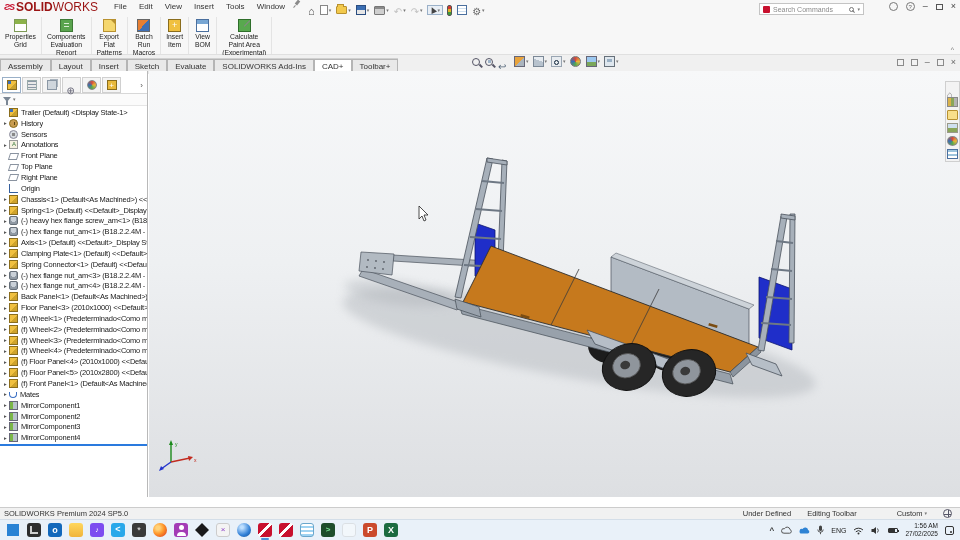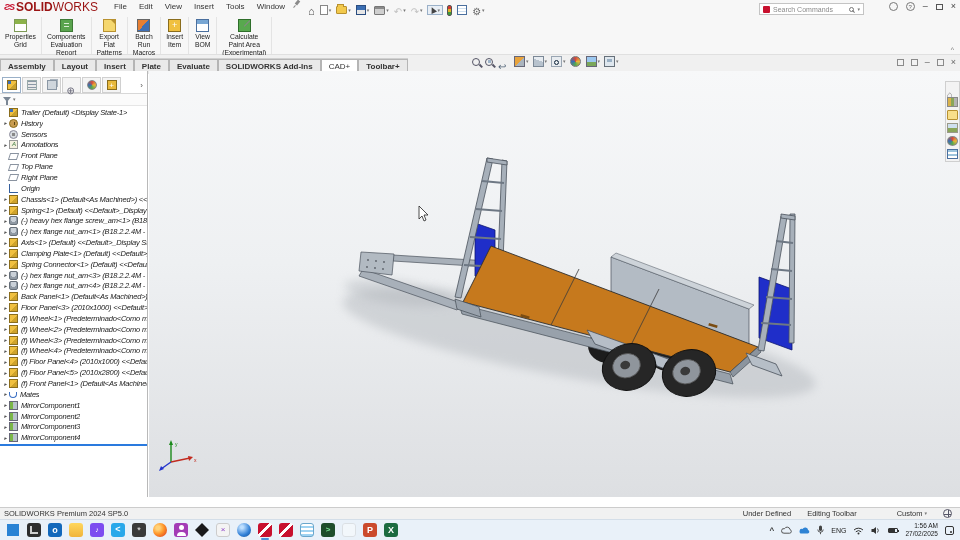--- a/index.html
+++ b/index.html
@@ -59,21 +59,21 @@
   .insert-item-icon { background:#f0c040; border:1px solid #8a6d1d; color:#fff; font-size:9px; line-height:11px; text-align:center; }
   .insert-item-icon::before { content:"+"; }
   .view-bom-icon { background:linear-gradient(180deg,#79a7d4 4px,#fff 4px); border:1px solid #4a6f9e; }
   .paint-area-icon { background:#58a84e; border:1px solid #2e6e2a; position:relative; }
   .paint-area-icon::after { content:""; position:absolute; width:8px; height:1px; background:#888; transform:rotate(-45deg); right:-1px; top:3px; }
   .collapse-caret { position:absolute; right:6px; bottom:1px; font-size:7px; color:#777; }
 
   
   .tabrow { position:absolute; top:55px; left:0; right:0; height:16px; background:#f0f0f0; }
   .tabs-wrap { display:inline-flex; height:16px; background:#d0d0d0; align-items:flex-end; }
-  .rtab { font-size:8px; color:#333; background:#e9e9e9; border:1px solid #b5b5b5; border-bottom:none; padding:2px 7px 2px; height:15px; white-space:nowrap;font-weight:bold; }
+  .rtab { font-size:8px; color:#333; background:#e9e9e9; border:1px solid #b5b5b5; border-bottom:none; padding:2px 7px 2px; height:15px; white-space:nowrap; }
   .rtab.active { background:#fff; font-weight:normal; }
   .headsup { position:absolute; left:472px; top:1px; display:flex; align-items:center; gap:4px; }
   .hu { display:flex; align-items:center; gap:1px; }
   .hico { width:11px; height:11px; display:inline-block; }
   .zoom-fit-icon, .zoom-area-icon { width:8px; height:8px; border:1.5px solid #556; border-radius:50%; position:relative; }
   .zoom-fit-icon::after, .zoom-area-icon::after { content:""; position:absolute; width:4px; height:1.5px; background:#556; transform:rotate(45deg); right:-4px; bottom:-2px; }
   .zoom-area-icon::before { content:""; position:absolute; inset:1.5px; background:#9db3c8; }
   .previous-view-icon::before { content:"↩"; font-size:10px; color:#55677a; line-height:1; }
   .section-view-icon { background:linear-gradient(135deg,#e9a33b 50%,#aab4be 50%); border:1px solid #667; }
   .view-orientation-icon { background:linear-gradient(200deg,#e7ecf1 40%,#b7c2cd 40%); border:1px solid #7b8896; }
@@ -102,21 +102,21 @@
   .configuration-tab-icon { background:#cfd6dd; border:1px solid #8a97a5; box-shadow:2px -2px 0 -1px #aab4be; }
   .dimxpert-tab-icon::before { content:"⊕"; font-size:10px; color:#667; line-height:1; }
   .displaymanager-tab-icon { background:conic-gradient(#d84a3a,#e8b63a,#58a84e,#3a6db2,#d84a3a); border-radius:50%; border:1px solid #888; }
   .cadplus-tab-icon { background:#e8b93c; border:1px solid #8a6d1d; color:#fff; font-size:8px; line-height:9px; text-align:center; }
   .cadplus-tab-icon::before { content:"+"; }
   .ptab-more { margin-left:auto; margin-right:4px; font-size:8px; color:#555; }
   .filter-row { height:12px; display:flex; align-items:center; gap:2px; padding-left:3px; border-bottom:1px solid #e6e6e6; background:#fbfbfb; }
   .funnel-icon { width:0; height:0; border-left:4px solid transparent; border-right:4px solid transparent; border-top:5px solid #7a8694; position:relative; }
   .funnel-icon::after { content:""; position:absolute; left:-1px; top:-1px; width:2px; height:4px; background:#7a8694; }
   .tree { padding-top:1px; }
-  .trow { display:flex; align-items:center; height:10.85px; white-space:nowrap; overflow:hidden; padding-left:2px;font-style:italic; }
+  .trow { display:flex; align-items:center; height:10.85px; white-space:nowrap; overflow:hidden; padding-left:2px; }
   .trow .arr { width:7px; font-size:5.5px; color:#555; flex:none; text-align:center; }
   .trow .ti { width:9px; height:9px; margin-right:3px; flex:none; }
   .trow .tlabel { font-size:7.5px; color:#1a1a1a; letter-spacing:-0.2px; overflow:hidden; text-overflow:clip; }
   .assembly-root-icon { background:linear-gradient(135deg,#f0c040 55%,#caa22e 55%); border:1px solid #8a6d1d; position:relative; }
   .assembly-root-icon::before { content:""; position:absolute; left:0; top:0; width:3px; height:3px; background:#3f6fb5; }
   .part-icon { background:linear-gradient(135deg,#f0c040 55%,#cfa32b 55%); border:1px solid #8a6d1d; }
   .bolt-icon { background:radial-gradient(circle at 50% 30%,#c9d0d8 3px,#8f99a4 3px); border:1px solid #666f79; border-radius:2px; }
   .history-icon { background:#c89c50; border:1px solid #8a6d1d; border-radius:50%; position:relative; }
   .history-icon::before { content:""; position:absolute; left:4px; top:2px; width:1px; height:3px; background:#5b4513; }
   .sensors-icon { background:radial-gradient(circle,#888 1.5px,#d8dce0 1.5px); border:1px solid #889; border-radius:50%; }
@@ -330,21 +330,21 @@
       </div>
     </div>
   <span class="collapse-caret" style="position:absolute; top:46px;">^</span>
 
   <div class="tabrow">
     <div class="tabs-wrap">
 
     <span class="rtab">Assembly</span>
         <span class="rtab">Layout</span>
         <span class="rtab">Insert</span>
-        <span class="rtab">Plate</span>
+        <span class="rtab">Sketch</span>
         <span class="rtab">Evaluate</span>
         <span class="rtab">SOLIDWORKS Add-Ins</span>
         <span class="rtab active">CAD+</span>
         <span class="rtab">Toolbar+</span>
       </div>
     <div class="headsup">
 
         <span class="hu">
           <span class="hico zoom-fit-icon"></span>
           <span class="caret"></span>

